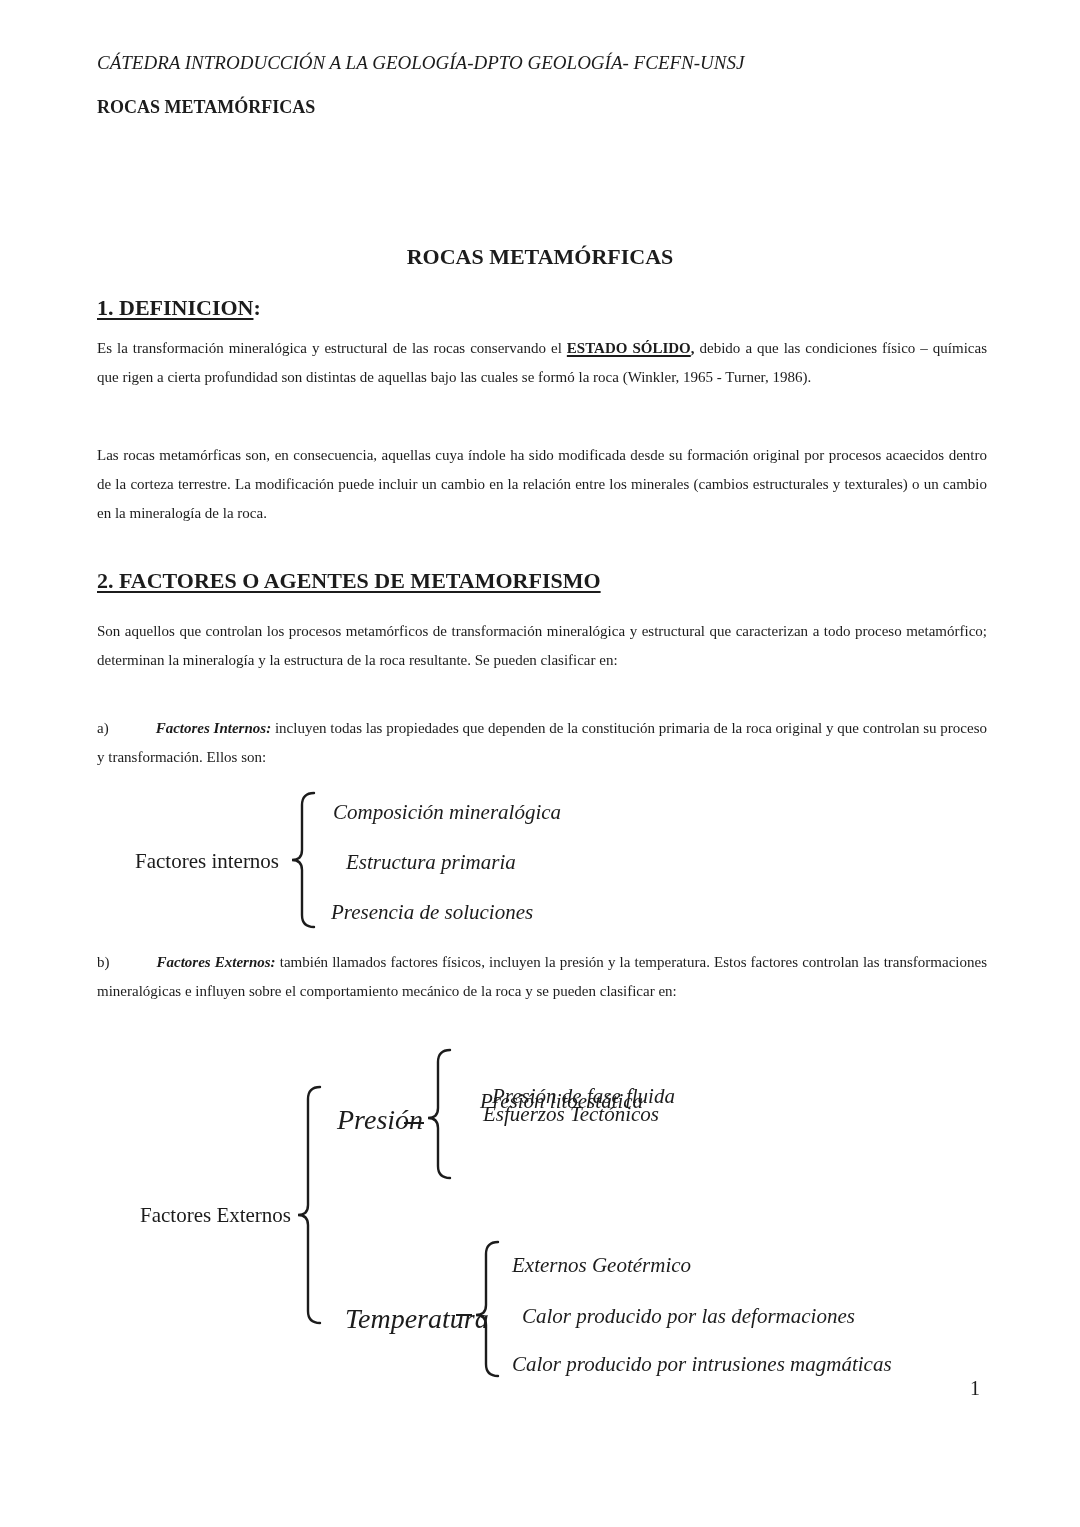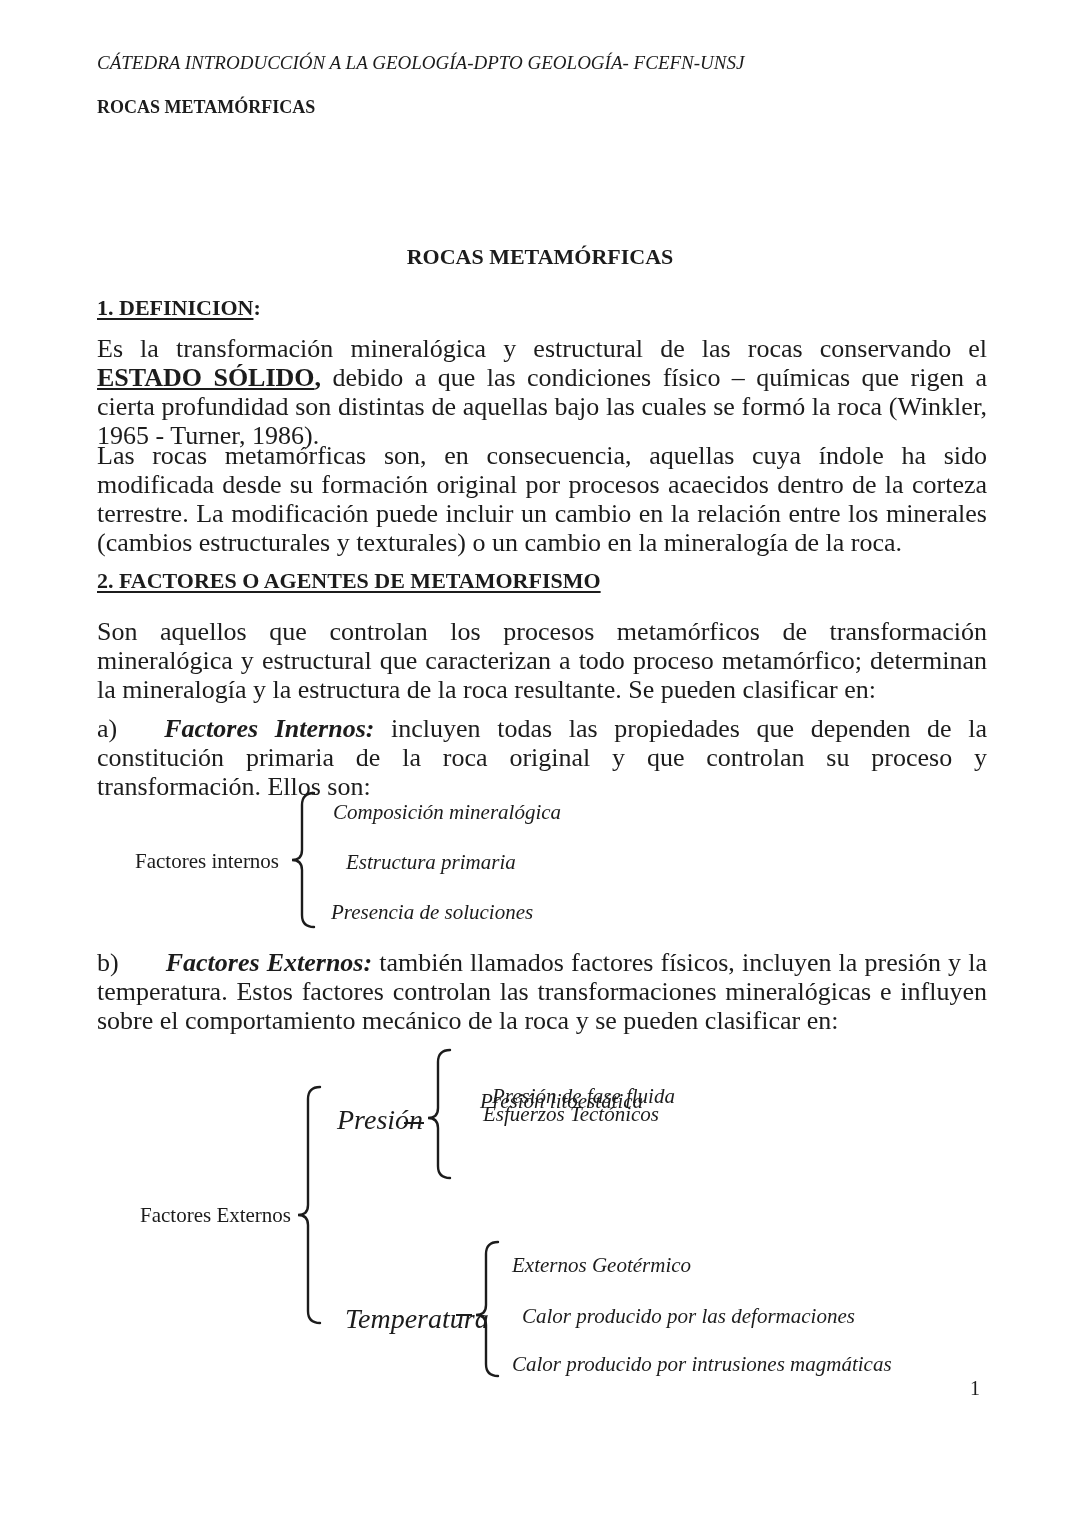--- a/index.html
+++ b/index.html
@@ -6,21 +6,21 @@
   .page {
     position:relative; width:1080px; height:1492px; background:#ffffff;
     font-family:"Liberation Serif","DejaVu Serif",serif; color:#1c1c1c;
     overflow:hidden;
   }
   .abs { position:absolute; }
   .hdr-italic { font-style:italic; font-size:19px; white-space:nowrap; }
   .hdr-bold   { font-weight:bold; font-size:18px; white-space:nowrap; }
   .doc-title  { font-weight:bold; font-size:22px; text-align:center; width:1080px; left:0; }
   .heading    { font-weight:bold; font-size:22px; white-space:nowrap; }
-  .par        { width:890px; font-size:26px; line-height:29px; text-align:justify; }
+  .par        { width:890px; font-size:15px; line-height:29px; text-align:justify; }
   .u  { text-decoration:underline; text-decoration-thickness:2px; text-underline-offset:3px; }
   .b  { font-weight:bold; }
   .bu { font-weight:bold; text-decoration:underline; text-decoration-thickness:2px; text-underline-offset:2px; }
   .bi { font-weight:bold; font-style:italic; }
   .tab { display:inline-block; width:47px; }
   .dlabel { font-size:21px; white-space:nowrap; }
   .ditem  { font-size:21px; font-style:italic; white-space:nowrap; line-height:1.2; }
   .dsub   { font-size:28px; font-style:italic; white-space:nowrap; }
   .connector { height:2px; background:#1c1c1c; }
   .pageno { font-size:20px; }

